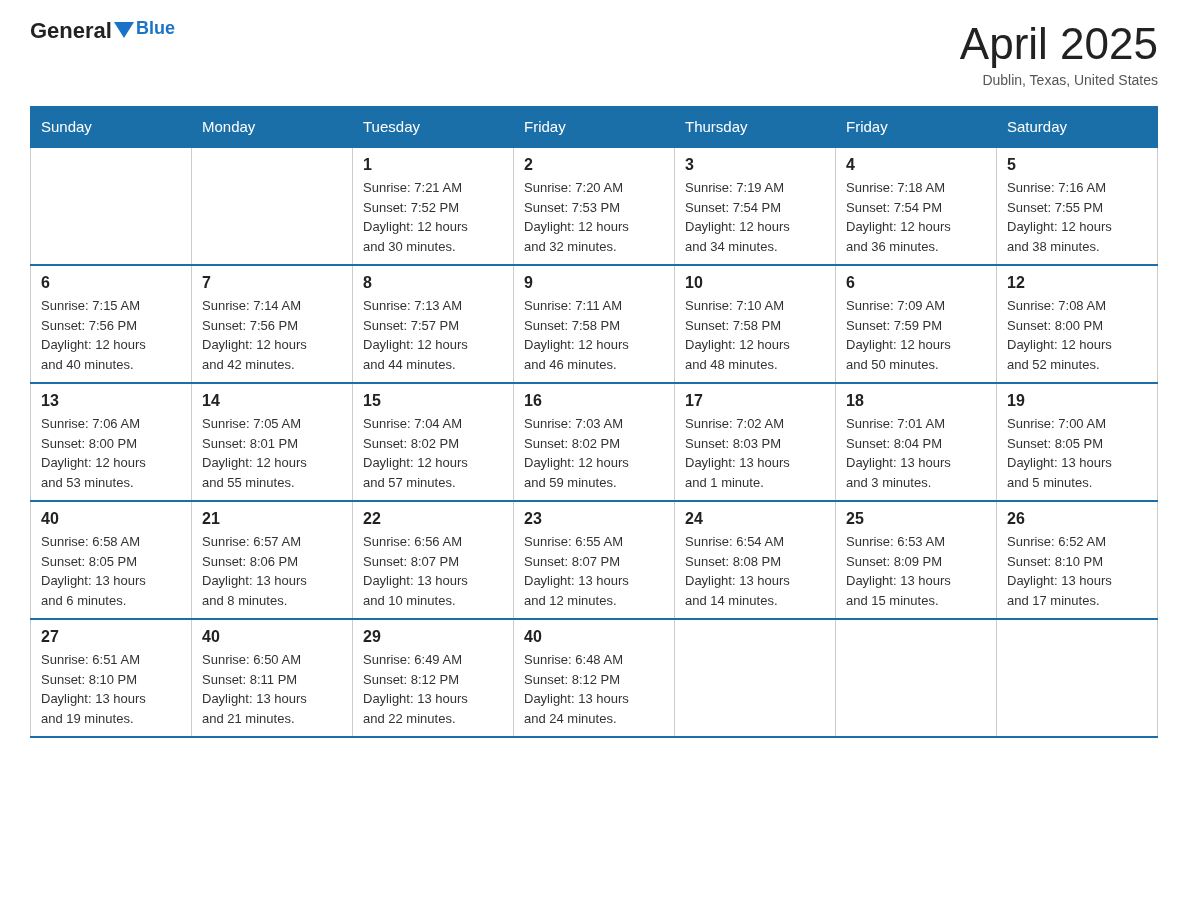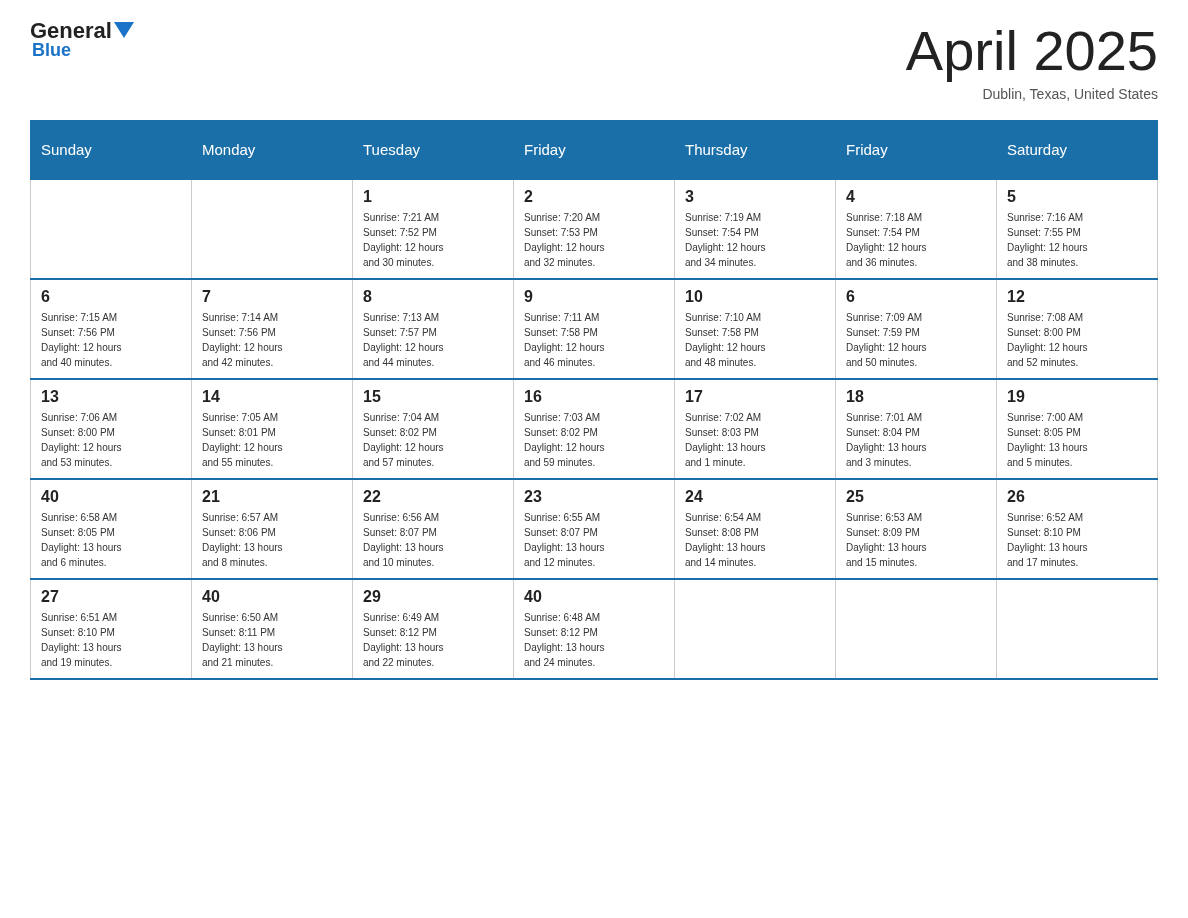--- a/index.html
+++ b/index.html
@@ -10,21 +10,21 @@
       padding: 20px 30px;
     }
     .header-area {
       display: flex;
       justify-content: space-between;
       align-items: flex-start;
       margin-bottom: 18px;
     }
     .logo {
       display: flex;
-      flex-direction: column;
+      flex-direction: row;
       align-items: flex-start;
     }
     .logo-text {
       display: flex;
       align-items: center;
       font-size: 22px;
       font-weight: bold;
       color: #222;
       line-height: 1;
     }
@@ -42,39 +42,39 @@
       color: #1a73c7;
       font-size: 18px;
       font-weight: bold;
       margin-top: -2px;
       margin-left: 2px;
     }
     .title-area {
       text-align: right;
     }
     .main-title {
-      font-size: 56px;
+      font-size: 44px;
       font-weight: normal;
       color: #222;
       line-height: 1.1;
     }
     .subtitle {
       font-size: 14px;
       color: #555;
       margin-top: 4px;
     }
     .calendar-table {
       width: 100%;
       border-collapse: collapse;
       border: 1px solid #aaa;
     }
     .calendar-table th {
       background-color: #1a6fa8;
       color: #fff;
-      padding: 20px 10px;
+      padding: 11px 10px;
       font-size: 15px;
       font-weight: normal;
       text-align: left;
       border: 1px solid #1a6fa8;
     }
     .calendar-table td {
       vertical-align: top;
       padding: 8px 10px;
       border: 1px solid #ccc;
       min-width: 130px;
@@ -84,21 +84,21 @@
       background: #fff;
     }
     .day-number {
       font-size: 16px;
       font-weight: bold;
       color: #222;
       display: block;
       margin-bottom: 4px;
     }
     .day-info {
-      font-size: 10px;
+      font-size: 13px;
       color: #333;
       line-height: 1.5;
     }
     .empty-cell {
       background: #fff;
     }
     tr {
       border-bottom: 2px solid #1a6fa8;
     }
   </style>

